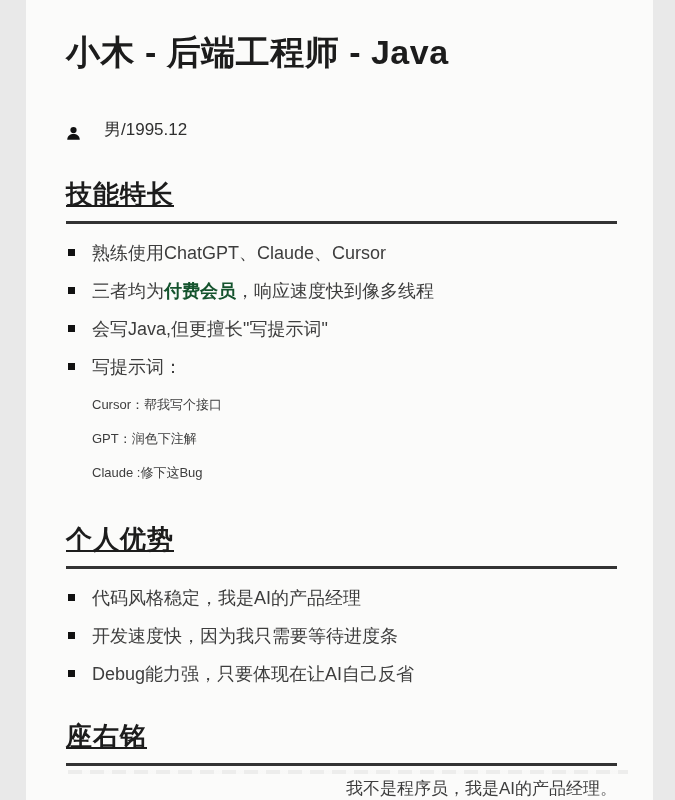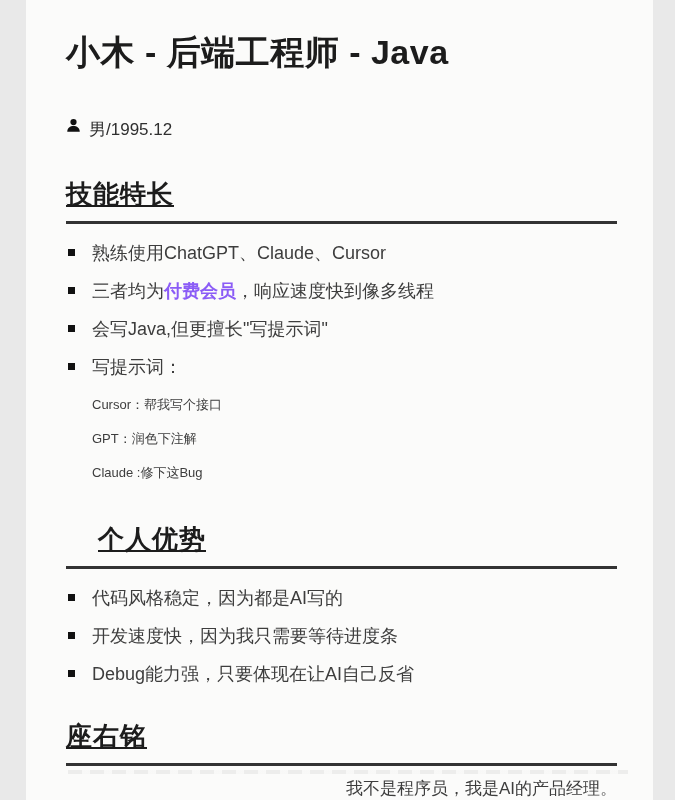--- a/index.html
+++ b/index.html
@@ -29,42 +29,42 @@
     margin: 8px 0 0;
     font-size: 34px;
     line-height: 40px;
     font-weight: 700;
     color: #1c1c1c;
     letter-spacing: 0.5px;
   }
   .meta-row {
     margin-top: 46px;
     display: flex;
-    align-items: flex-start;
-    gap: 8px;
+    align-items: flex-end;
+    gap: 23px;
     font-size: 17px;
     color: #2f2f2f;
   }
   .meta-icon {
     width: 15px;
     height: 15px;
     display: inline-block;
     flex: none;
   }
   .section-heading {
     margin: 0;
     font-size: 26px;
     line-height: 30px;
     font-weight: 700;
     color: #1c1c1c;
     letter-spacing: 1px;
     text-decoration: underline;
   }
   .sec-skills .section-heading   { margin-top: 38px; }
-  .sec-strengths .section-heading{ margin-top: 40px; margin-left: 32px; }
+  .sec-strengths .section-heading{ margin-top: 40px; }
   .sec-motto .section-heading    { margin-top: 36px; }
   .rule {
     height: 3px;
     background: #333333;
     margin-top: 12px;
   }
   ul.bullets {
     list-style: none;
     margin: 18px 0 0;
     padding: 0;
@@ -79,21 +79,21 @@
   }
   .marker {
     width: 7px;
     height: 7px;
     background: #111;
     margin: 7px 17px 0 2px;
     flex: none;
   }
   .bold-inline {
     font-weight: 700;
-    color: #8b5cf6;
+    color: #14532d;
   }
   .commands {
     margin: 6px 0 0 26px;
   }
   .command-line {
     font-size: 13px;
     line-height: 22px;
     color: #3d3d3d;
     margin-bottom: 12px;
   }
@@ -163,21 +163,21 @@
         <div class="command-line">Claude :修下这Bug</div>
       </div>
     </section>
 
     <section class="sec-strengths">
       <h2 class="section-heading">个人优势</h2>
       <div class="rule"></div>
       <ul class="bullets">
         <li class="bullet">
           <span class="marker"></span>
-          <span>代码风格稳定，因为都是AI写的</span>
+          <span>代码风格稳定，我是AI的产品经理</span>
         </li>
         <li class="bullet">
           <span class="marker"></span>
           <span>开发速度快，因为我只需要等待进度条</span>
         </li>
         <li class="bullet">
           <span class="marker"></span>
           <span>Debug能力强，只要体现在让AI自己反省</span>
         </li>
       </ul>

